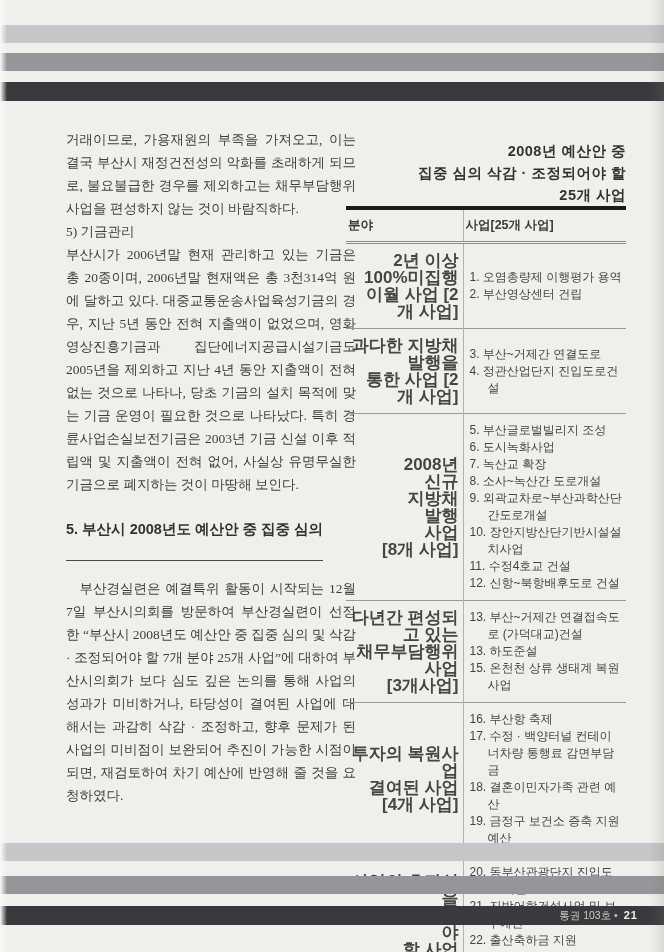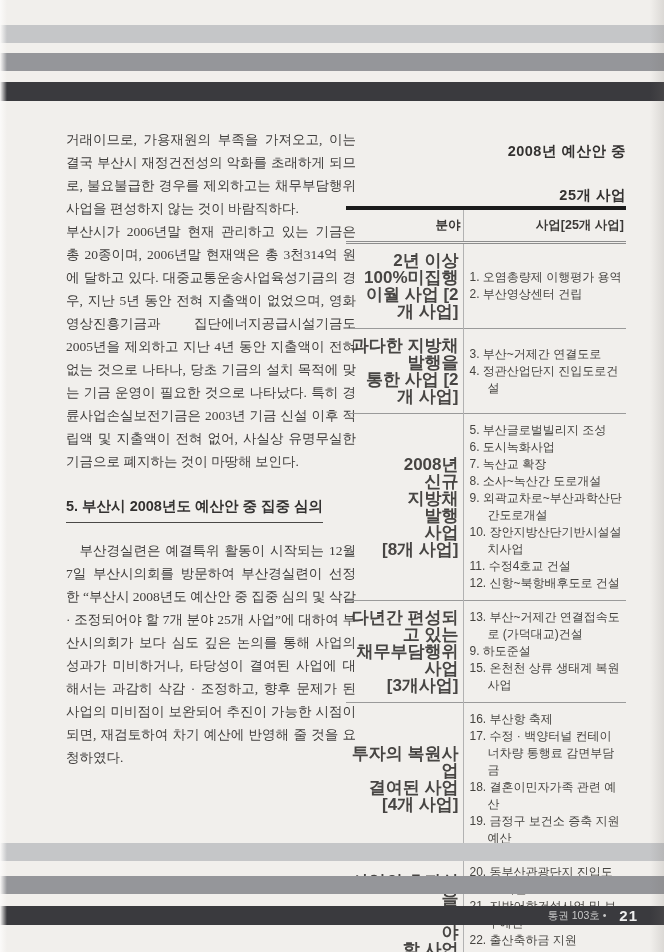--- a/index.html
+++ b/index.html
@@ -21,25 +21,25 @@
   }
   
   .bar{position:absolute;left:0;width:100%;}
   .bar.light{height:18px;background:var(--bar-light);}
   .bar.mid{height:18px;background:var(--bar-mid);}
   .bar.dark{height:19px;background:var(--bar-dark);}
   .bar.t1{top:25px;} .bar.t2{top:53px;} .bar.t3{top:82px;}
   .bar.b1{top:843px;} .bar.b2{top:876px;} .bar.b3{top:906px;}
   .footer-bar{
     display:flex;justify-content:flex-end;align-items:center;
-    padding-right:26px;gap:13px;
+    padding-right:26px;gap:6px;
     font-family:"Liberation Sans","DejaVu Sans",sans-serif;
     font-size:10.5px;color:#c9c9c9;line-height:19px;
   }
-  .footer-bar .pageno{font-weight:bold;color:#efefef;font-size:15px;letter-spacing:1px;}
+  .footer-bar .pageno{font-weight:bold;color:#efefef;font-size:11px;letter-spacing:1px;}
   
   .edge-right{position:absolute;top:0;right:0;width:14px;height:100%;
     background:linear-gradient(to right,rgba(0,0,0,0),rgba(120,115,110,0.18));pointer-events:none;}
   .edge-left{position:absolute;top:0;left:0;width:7px;height:100%;
     background:linear-gradient(to right,#fbfaf9,rgba(251,250,249,0));pointer-events:none;}
   
   .article{
     position:absolute;left:66px;top:128px;width:290px;
     font-size:13.5px;line-height:23px;text-align:justify;
   }
@@ -49,36 +49,36 @@
   .para-3{text-indent:1em;}
   .section-heading{
     margin:18px 0 16px 0;
     font-family:"Liberation Sans","DejaVu Sans",sans-serif;
     font-weight:bold;font-size:14.5px;line-height:30px;
     text-align:left;color:#333130;
   }
   .section-heading .hline{
     display:inline-block;
     border-bottom:1.5px solid #4a4846;
-    padding-bottom:1px;
+    padding-bottom:16px;
   }
   
   .budget{position:absolute;left:346px;top:140px;width:280px;
     font-family:"Liberation Sans","DejaVu Sans",sans-serif;color:#3b3937;}
   .budget-title{
     text-align:right;font-weight:bold;font-size:14.5px;line-height:22px;
     color:#333130;letter-spacing:0.5px;
   }
   table.budget-table{
     width:100%;border-collapse:collapse;
     border-top:4px solid #1b1b1b;
     border-bottom:5px solid #111111;
   }
   table.budget-table th{
-    font-size:12.5px;font-weight:bold;text-align:right;
+    font-size:12.5px;font-weight:bold;text-align:left;
     padding:7px 2px;
     border-bottom:3px double #8d8d8d;
   }
   table.budget-table td{
     vertical-align:middle;
     padding:8px 4px;
     border-top:1px solid var(--table-line);
   }
   table.budget-table tr.header-row th:first-child,
   table.budget-table td.cat-cell{
@@ -96,31 +96,32 @@
 <body>
 
 <div class="page">
 
   <div class="bar light t1"></div>
   <div class="bar mid t2"></div>
   <div class="bar dark t3"></div>
 
   <div class="article">
     <p class="para-1">거래이므로, 가용재원의 부족을 가져오고, 이는 결국 부산시 재정건전성의 악화를 초래하게 되므로, 불요불급한 경우를 제외하고는 채무부담행위 사업을 편성하지 않는 것이 바람직하다.</p>
+    <p class="fund-subheading">5) 기금관리</p>
     <p class="para-2">부산시가 2006년말 현재 관리하고 있는 기금은 총 20종이며, 2006년말 현재액은 총 3천314억 원에 달하고 있다. 대중교통운송사업육성기금의 경우, 지난 5년 동안 전혀 지출액이 없었으며, 영화영상진흥기금과 집단에너지공급시설기금도 2005년을 제외하고 지난 4년 동안 지출액이 전혀 없는 것으로 나타나, 당초 기금의 설치 목적에 맞는 기금 운영이 필요한 것으로 나타났다. 특히 경륜사업손실보전기금은 2003년 기금 신설 이후 적립액 및 지출액이 전혀 없어, 사실상 유명무실한 기금으로 폐지하는 것이 마땅해 보인다.</p>
     <div class="section-heading">
       <span class="hline">5. 부산시 2008년도 예산안 중 집중 심의</span><br>
     </div>
     <p class="para-3">부산경실련은 예결특위 활동이 시작되는 12월 7일 부산시의회를 방문하여 부산경실련이 선정한 “부산시 2008년도 예산안 중 집중 심의 및 삭감 · 조정되어야 할 7개 분야 25개 사업”에 대하여 부산시의회가 보다 심도 깊은 논의를 통해 사업의 성과가 미비하거나, 타당성이 결여된 사업에 대해서는 과감히 삭감 · 조정하고, 향후 문제가 된 사업의 미비점이 보완되어 추진이 가능한 시점이 되면, 재검토하여 차기 예산에 반영해 줄 것을 요청하였다.</p>
   </div>
 
   <div class="budget">
     <div class="budget-title">
       <span>2008년 예산안 중</span><br>
-      <br>
+      <span>집중 심의 삭감 · 조정되어야 할</span><br>
       <span>25개 사업</span>
     </div>
     <table class="budget-table">
       <thead>
         <tr class="header-row">
           <th>분야</th>
           <th>사업[25개 사업]</th>
         </tr>
       </thead>
       <tbody>
@@ -165,21 +166,21 @@
             </td>
           </tr>
           <tr>
             <td class="cat-cell">
               <div>다년간 편성되고 있는</div>
               <div>채무부담행위 사업</div>
               <div>[3개사업]</div>
             </td>
             <td class="proj-cell">
               <div class="project">13. 부산~거제간 연결접속도로 (가덕대교)건설</div>
-              <div class="project">9. 하도준설</div>
+              <div class="project">13. 하도준설</div>
               <div class="project">15. 온천천 상류 생태계 복원사업</div>
             </td>
           </tr>
           <tr>
             <td class="cat-cell">
               <div>투자의 복원사업</div>
               <div>결여된 사업</div>
               <div>[4개 사업]</div>
             </td>
             <td class="proj-cell">

